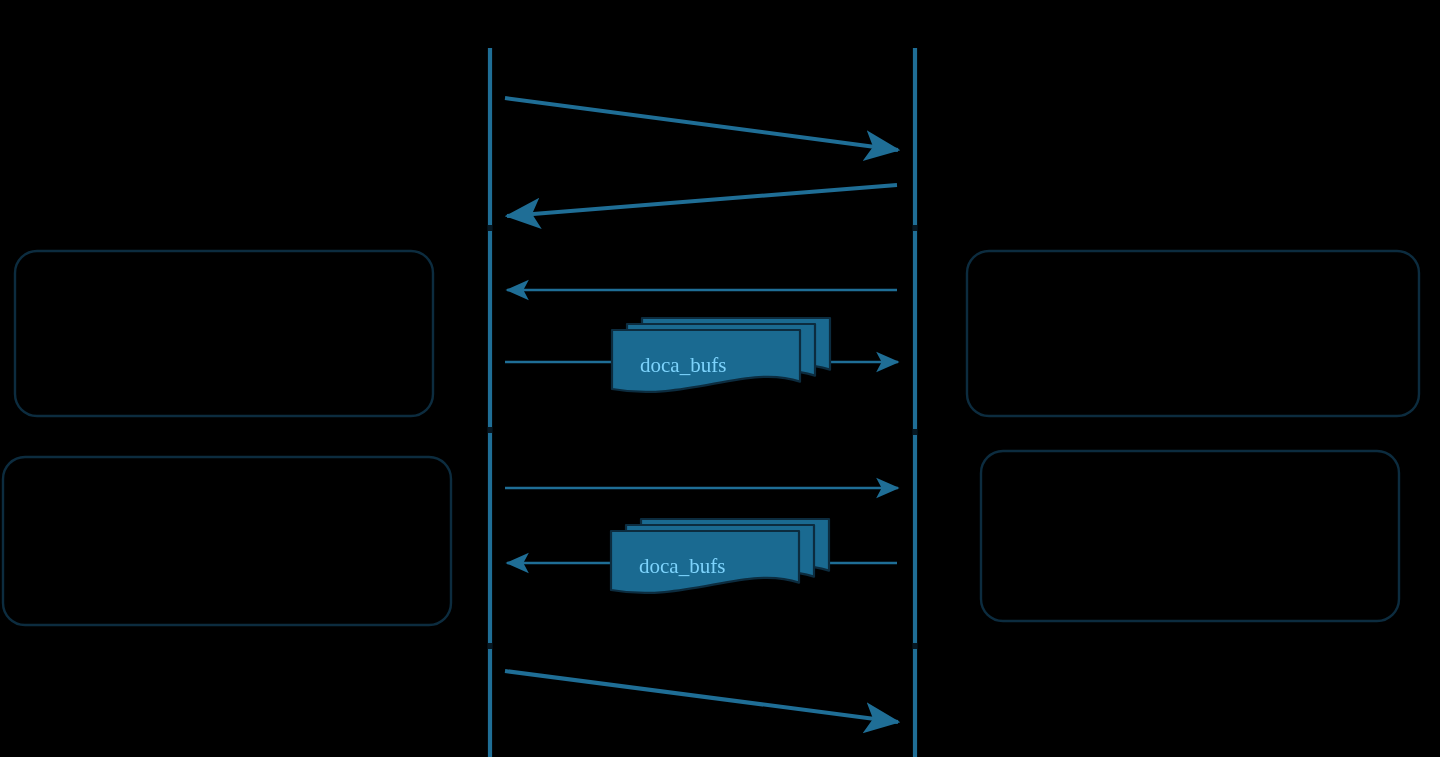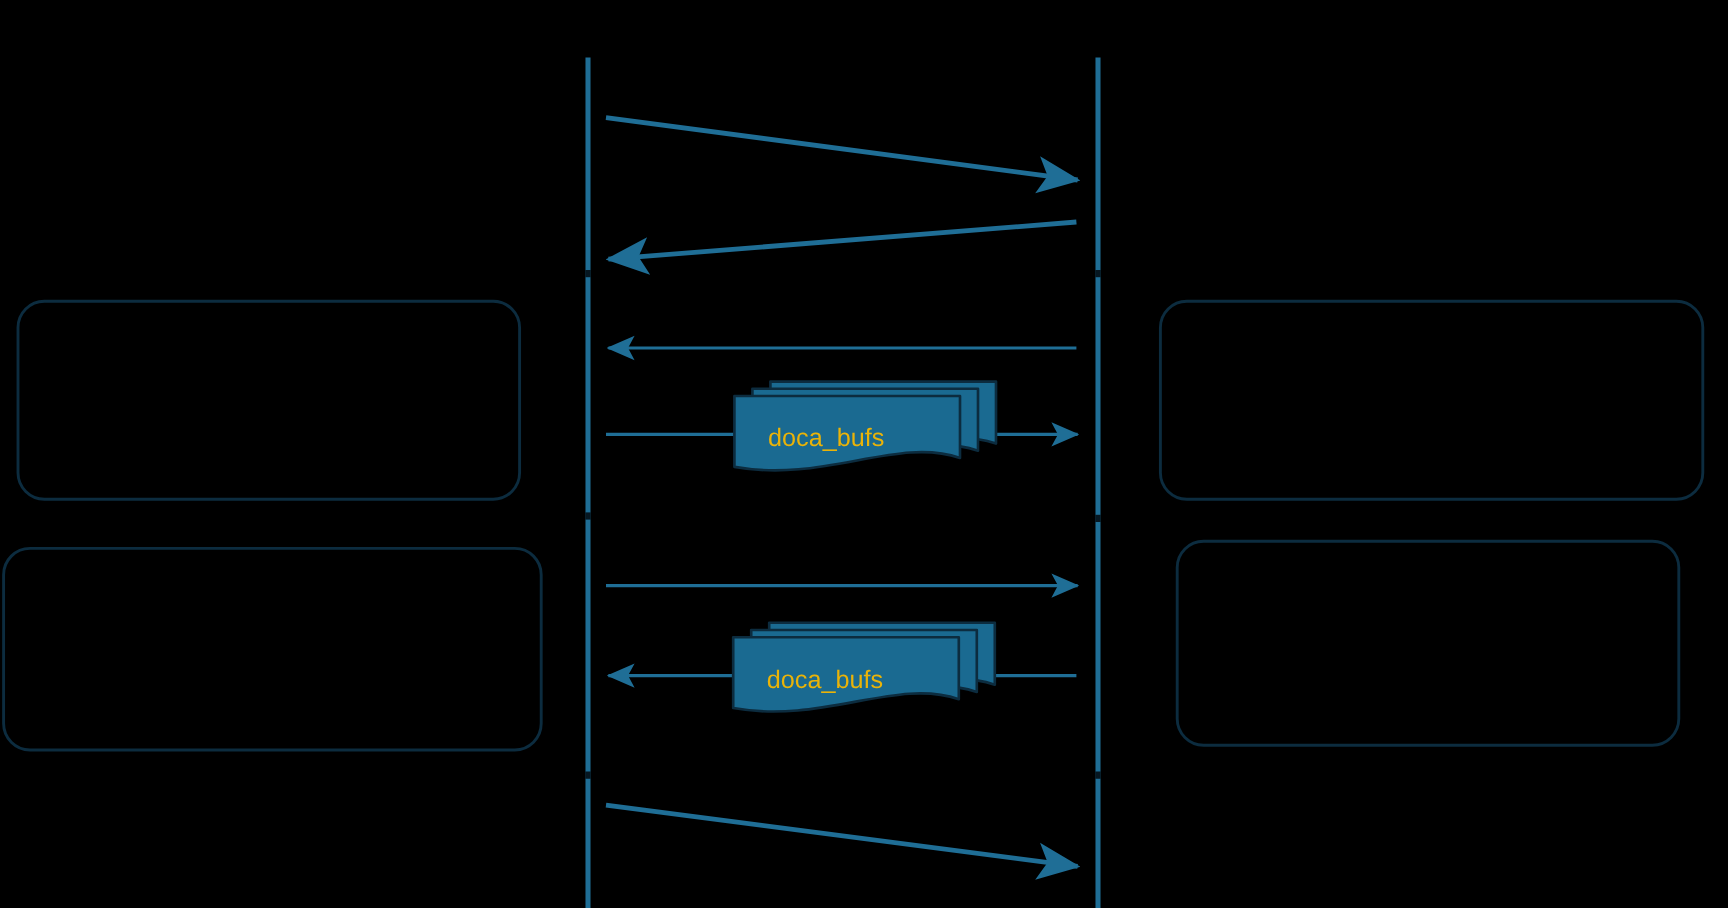--- a/index.html
+++ b/index.html
@@ -21,22 +21,22 @@
   #stage svg.layer {
     position: absolute;
     left: 0;
     top: 0;
     width: 1440px;
     height: 757px;
     display: block;
   }
   .docstack-label {
     position: absolute;
-    color: #eab308;
-    font-family: Liberation Sans, sans-serif;
+    color: #7dd3fc;
+    font-family: Liberation Serif, serif;
     font-size: 21px;
     line-height: 1;
     white-space: nowrap;
     pointer-events: none;
     text-align: center;
   }
   .boxlabel {
     position: absolute;
     color: #000000;
     font-family: "Liberation Sans", sans-serif;

